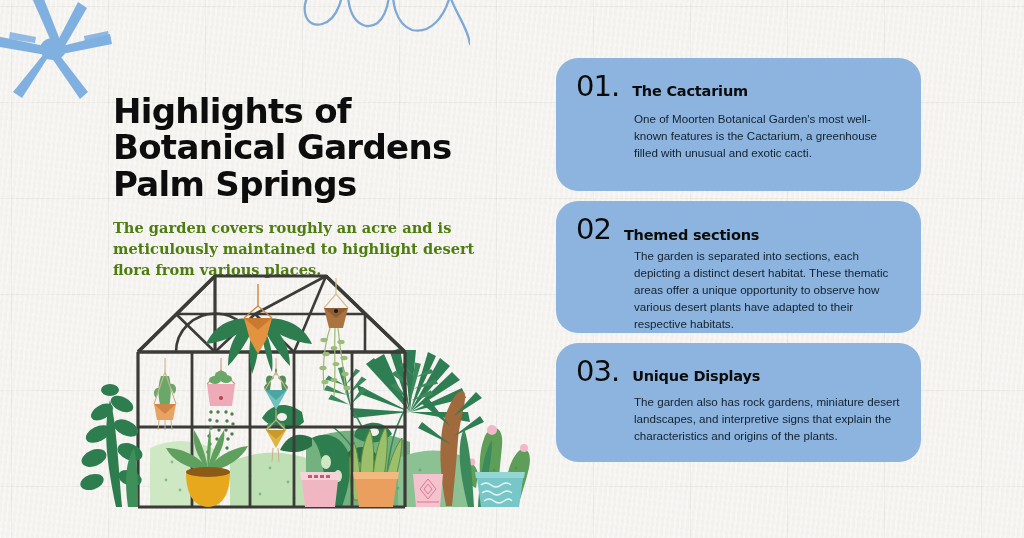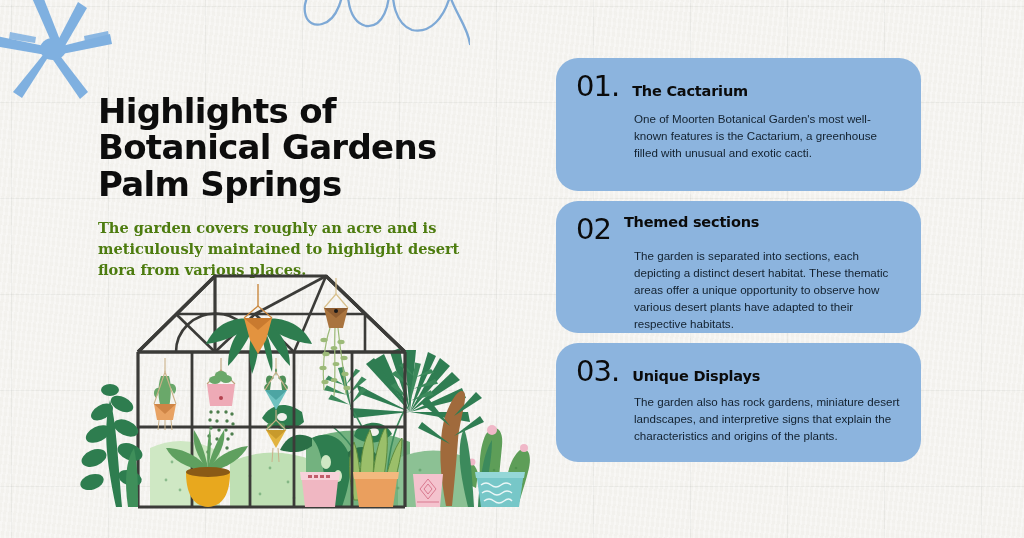--- a/index.html
+++ b/index.html
@@ -57,21 +57,21 @@
     position: absolute;
     left: 300px;
     top: -30px;
     width: 170px;
     height: 85px;
   }
 
   
   #left-col {
     position: absolute;
-    left: 98px;
+    left: 113px;
     top: 93px;
     width: 420px;
   }
 
   #page-title {
     font-family: "DejaVu Sans", sans-serif;
     font-weight: 700;
     font-size: 34px;
     line-height: 1.07;
     letter-spacing: -0.7px;
@@ -147,21 +147,21 @@
     line-height: 1.46;
     color: #12202e;
     max-width: 286px;
   }
 
   #card-1 { height: 133px; }
   #card-2 { height: 132px; }
   #card-3 { height: 119px; }
 
   #card-1 .card-body { margin-top: 10px; }
-  #card-2 .card-head { align-items: flex-start; }
+  #card-2 .card-head { align-items: flex-end; }
   #card-2 .card-body { margin-top: 4px; margin-left: 58px; max-width: 290px; }
   #card-3 .card-body { margin-top: 8px; }
 </style>
 </head>
 <body>
 
 <div id="page">
 
   <div id="grid"></div>
   <div id="paper-noise"></div>

